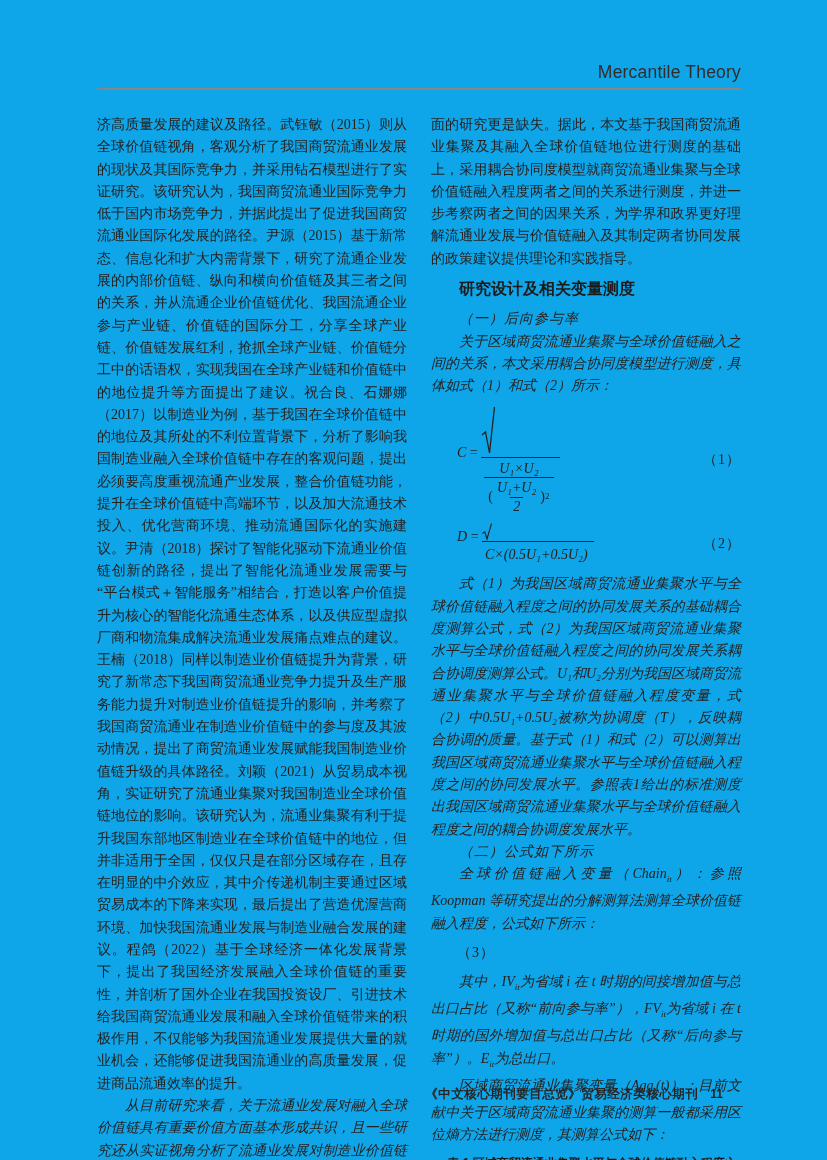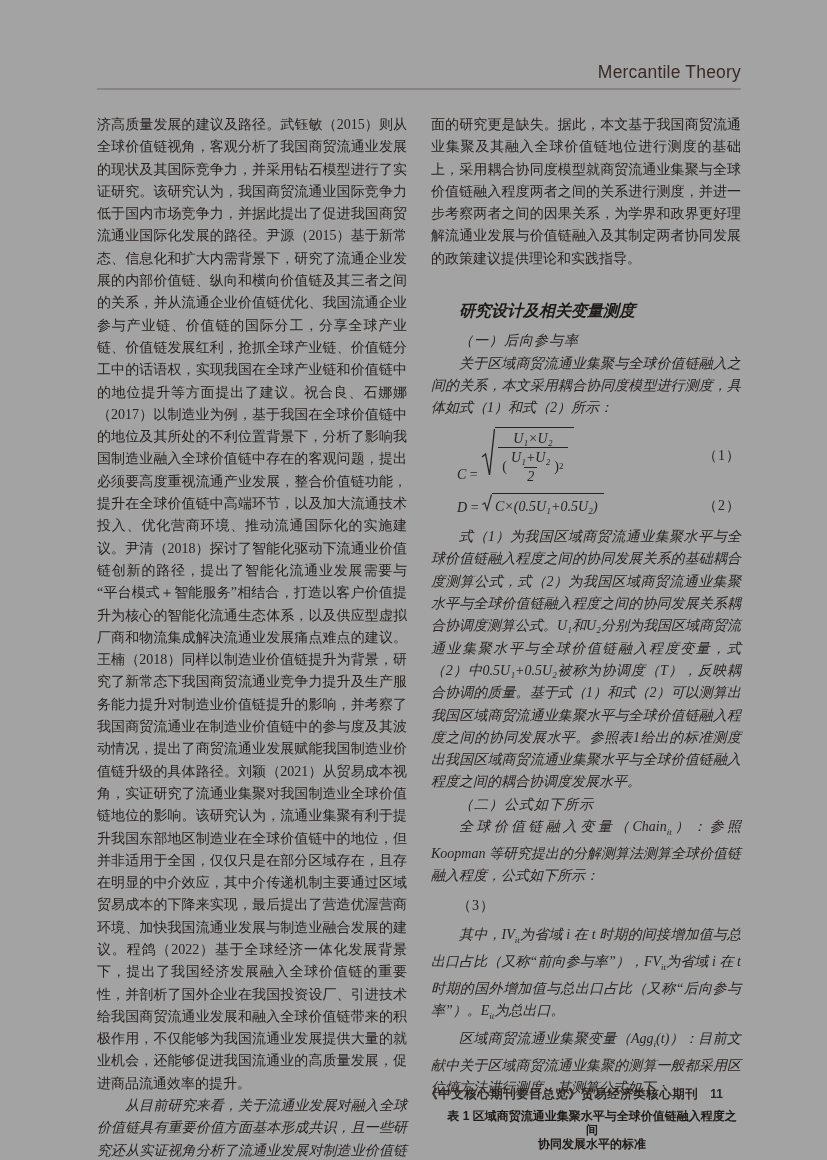--- a/index.html
+++ b/index.html
@@ -1,17 +1,17 @@
 <!DOCTYPE html>
 <html lang="zh"><head>
 <meta charset="utf-8">
 <style>
   html,body{margin:0;padding:0;background:#e9e9e9;}
   .page{
-    position:relative;width:827px;height:1160px;background:#a3a3a3;
+    position:relative;width:827px;height:1160px;background:#0ea5e9;
     margin:0 auto;overflow:hidden;
     font-family:"Liberation Serif","DejaVu Serif",serif;
     color:#262220;
   }
   
   .journal-tag{
     position:absolute;top:62px;right:86px;
     font-family:"Liberation Sans","DejaVu Sans",sans-serif;
     font-size:17.5px;font-weight:500;color:#352c29;letter-spacing:.2px;
   }
@@ -23,39 +23,39 @@
     position:absolute;top:114px;width:310px;
     font-size:14px;line-height:22.3px;text-align:justify;
   }
   .col-left{left:97px;}
   .col-right{left:431px;}
   .col p{margin:0;}
   .indent{text-indent:2em;font-style:italic;}
   .section-heading{
     font-family:"Liberation Sans","DejaVu Sans",sans-serif;
     font-weight:700;font-size:16px;color:#1e1a18;
-    margin:30px 0 8px 0;padding-left:28px;font-style:italic;
+    margin:8px 0 8px 0;padding-left:28px;
   }
   .subsection{
     font-style:italic;letter-spacing:1px;
     margin:2px 0 2px 0;text-indent:2em;
   }
   
   .eq{
     display:flex;justify-content:space-between;align-items:center;
     padding-left:26px;margin:7px 0;
   }
   .eq .math{font-style:italic;}
   .eq .upright{font-style:normal;}
   .eq-number{font-style:normal;letter-spacing:1px;}
   .vfrac{display:inline-flex;flex-direction:column;align-items:center;vertical-align:middle;line-height:1.25;}
   .vnum{padding:0 4px;}
   .vden{border-top:1px solid #262220;padding:1px 4px 0 4px;display:inline-flex;align-items:center;}
   .vden-inner{border-top:1px solid #262220;padding:0 3px;}
-  .sqrt{display:inline-flex;align-items:stretch;}
+  .sqrt{display:inline-flex;align-items:stretch;flex-direction:column;}
   .sqrt .vinc{border-top:1.4px solid #262220;padding:2px 6px 0 3px;display:inline-flex;align-items:center;}
   .rad-svg{display:block;}
   sup{font-size:9px;}
   sub{font-size:9px;}
   
   .table-block{margin-top:10px;margin-left:12px;width:298px;}
   .table-title{
     font-family:"Liberation Sans","DejaVu Sans",sans-serif;
     font-weight:700;font-size:12px;line-height:14px;text-align:center;color:#1e1a18;
     margin-bottom:7px;

